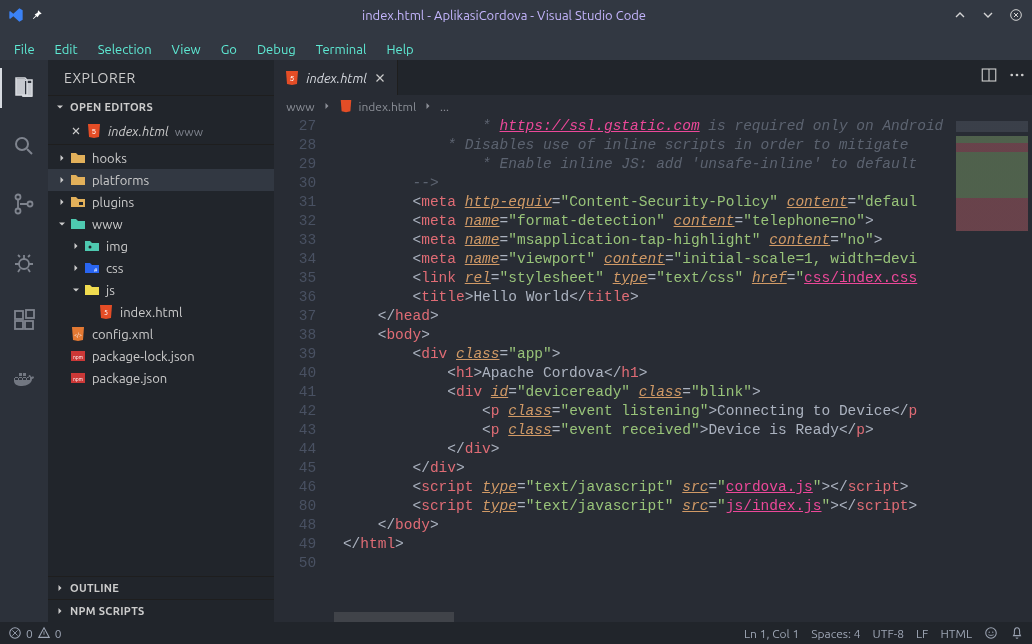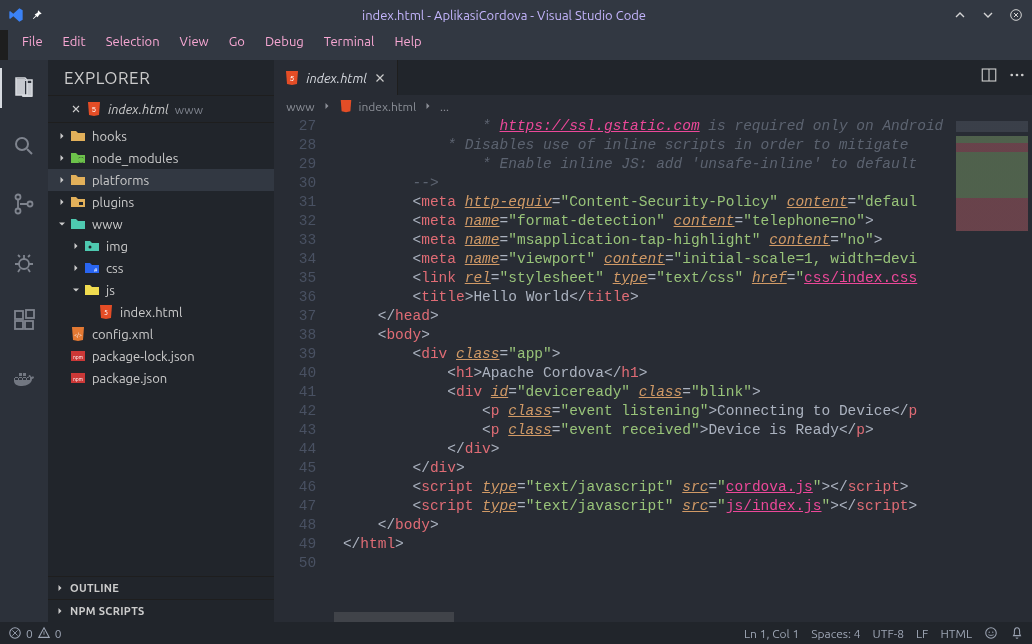--- a/index.html
+++ b/index.html
@@ -3,30 +3,30 @@
 <meta charset="utf-8">
 <style>
 * { margin: 0; padding: 0; box-sizing: border-box; }
 body { font-family: "Segoe UI", "Ubuntu", sans-serif; font-size: 13px; background: #1e1e1e; color: #cccccc; overflow: hidden; width: 1032px; height: 644px; }
 .titlebar { height: 30px; background: #323842; display: flex; align-items: center; padding: 0 8px; color: #d4d4d4; }
 .titlebar .app-icon { width: 16px; height: 16px; margin-right: 6px; }
 .titlebar .pin-icon { width: 14px; height: 14px; margin-right: 12px; filter: brightness(1.4); }
 .titlebar .title { flex: 1; text-align: center; font-size: 13px; color: #c4b5fd; }
 .titlebar .win-controls { display: flex; gap: 12px; align-items: center; }
 .titlebar .win-controls svg { width: 16px; height: 16px; }
-.menubar { height: 30px; background: #323842; display: flex; align-items: flex-start; padding: 0 4px; color: #f9a8d4; font-size: 13px; margin-left: 8px; }
+.menubar { height: 30px; background: #323842; display: flex; align-items: flex-end; padding: 0 4px; color: #5eead4; font-size: 13px; }
 .menubar .menu-item { padding: 4px 10px; cursor: pointer; }
 .main { display: flex; height: calc(644px - 30px - 30px - 22px); }
 .activitybar { width: 48px; background: #2c313a; display: flex; flex-direction: column; align-items: center; padding-top: 8px; gap: 18px; }
 .activitybar .act-item { width: 48px; height: 40px; display: flex; align-items: center; justify-content: center; color: #7f848e; position: relative; }
 .activitybar .act-item.active { color: #d7dae0; }
 .activitybar .act-item.active::before { content: ""; position: absolute; left: 0; top: 0; bottom: 0; width: 2px; background: #d7dae0; }
 .activitybar svg { width: 24px; height: 24px; }
 .sidebar { width: 263px; background: #21252b; color: #cccccc; display: flex; flex-direction: column; }
-.sidebar-header { height: 35px; padding: 0 16px; display: flex; align-items: center; font-size: 17px; letter-spacing: 0.5px; color: #cccccc; }
+.sidebar-header { height: 35px; padding: 0 16px; display: flex; align-items: center; font-size: 14px; letter-spacing: 0.5px; color: #cccccc; }
 .section { border-top: 1px solid #1e1e1e; }
 .section-header { height: 22px; display: flex; align-items: center; padding: 0 6px; font-size: 11px; font-weight: 700; letter-spacing: 0.3px; cursor: pointer; }
 .section-header .chev { width: 12px; height: 12px; margin-right: 4px; }
 .tree { padding: 2px 0; }
 .tree-row { display: flex; align-items: center; height: 22px; padding-left: 8px; cursor: pointer; font-size: 13px; }
 .tree-row.selected { background: #323842; }
 .tree-row .chev { width: 12px; height: 12px; margin-right: 2px; flex-shrink: 0; }
 .tree-row .indent0 { width: 0px; }
 .tree-row .indent1 { width: 14px; }
 .tree-row .indent2 { width: 28px; }
@@ -140,20 +140,26 @@
         <svg viewBox="0 0 24 24">
           <path fill="currentColor" d="M3 11h3v3H3zm4 0h3v3H7zm4 0h3v3h-3zm-4-4h3v3H7zm4 0h3v3h-3zm4 4h3v3h-3zM2 15c0 3 3 5 8 5s10-3 10-7c1 0 2-1 2-2-1-1-3 0-3 0s0-2-2-2c-1 2 0 3 0 3H2z" fill-opacity="0.85"></path>
         </svg>
       </div>
   </div>
 
   <div class="sidebar">
     <div class="sidebar-header">EXPLORER</div>
 
     <div class="section">
+      <div class="section-header">
+        <svg class="chev" viewBox="0 0 16 16">
+            <path fill="currentColor" d="M4 6l4 4 4-4z"></path>
+          </svg>
+        <span>OPEN EDITORS</span>
+      </div>
       <div class="tree">
         <div class="tree-row">
           <span class="indent1"></span>
           <svg class="ficon" viewBox="0 0 16 16" style="width:12px;height:12px;margin-right:4px">
               <path stroke="#cccccc" stroke-width="1.5" d="M4 4l8 8M12 4l-8 8"></path>
             </svg>
           <svg class="ficon" viewBox="0 0 16 16">
               <path fill="#e44d26" d="M2 1h12l-1 13-5 1-5-1z"></path>
               <text x="8" y="11" text-anchor="middle" fill="#fff" font-size="7" font-family="sans-serif">5</text>
             </svg>
@@ -167,32 +173,20 @@
       <div class="tree" id="ws-tree">
           <div class="tree-row">
             <span class="indent0"></span>
             <svg class="chev" viewBox="0 0 16 16">
               <path fill="#cccccc" d="M6 4l4 4-4 4z"></path>
             </svg>
             <svg class="ficon" viewBox="0 0 16 16">
               <path fill="#e2b05a" d="M1 3h5l2 2h7v8H1z"></path>
             </svg>
             <span class="label">hooks</span>
-          </div>
-          <div class="tree-row">
-            <span class="indent0"></span>
-            <svg class="chev" viewBox="0 0 16 16">
-              <path fill="#cccccc" d="M6 4l4 4-4 4z"></path>
-            </svg>
-            <svg class="ficon" viewBox="0 0 16 16">
-              <path fill="#6cc24a" d="M1 3h5l2 2h7v8H1z"></path>
-              <circle cx="11" cy="10" r="3" fill="#21252b"></circle>
-              <path fill="#6cc24a" d="M11 7l3 1.5v3L11 13l-3-1.5v-3z"></path>
-            </svg>
-            <span class="label">node_modules</span>
           </div>
           <div class="tree-row selected">
             <span class="indent0"></span>
             <svg class="chev" viewBox="0 0 16 16">
               <path fill="#cccccc" d="M6 4l4 4-4 4z"></path>
             </svg>
             <svg class="ficon" viewBox="0 0 16 16">
               <path fill="#e2b05a" d="M1 3h5l2 2h7v8H1z"></path>
             </svg>
             <span class="label">platforms</span>
@@ -362,21 +356,21 @@
           <div class="ln">37</div>
           <div class="ln">38</div>
           <div class="ln">39</div>
           <div class="ln">40</div>
           <div class="ln">41</div>
           <div class="ln">42</div>
           <div class="ln">43</div>
           <div class="ln">44</div>
           <div class="ln">45</div>
           <div class="ln">46</div>
-          <div class="ln">47</div>
+          <div class="ln">80</div>
           <div class="ln">48</div>
           <div class="ln">49</div>
           <div class="ln">50</div>
         </div>
       <div class="code" id="code"><div class="line">                 <span class="tok-cmt">* <span class="tok-strlink">https://ssl.gstatic.com</span> is required only on Android </span></div><div class="line">             <span class="tok-cmt">* Disables use of inline scripts in order to mitigate </span></div><div class="line">                 <span class="tok-cmt">* Enable inline JS: add 'unsafe-inline' to default</span></div><div class="line">         <span class="tok-cmt">--&gt;</span></div><div class="line">         <span class="tok-pun">&lt;</span><span class="tok-tag">meta</span> <span class="tok-attr">http-equiv</span><span class="tok-pun">=</span><span class="tok-str">"Content-Security-Policy"</span> <span class="tok-attr">content</span><span class="tok-pun">=</span><span class="tok-str">"defaul</span></div><div class="line">         <span class="tok-pun">&lt;</span><span class="tok-tag">meta</span> <span class="tok-attr">name</span><span class="tok-pun">=</span><span class="tok-str">"format-detection"</span> <span class="tok-attr">content</span><span class="tok-pun">=</span><span class="tok-str">"telephone=no"</span><span class="tok-pun">&gt;</span></div><div class="line">         <span class="tok-pun">&lt;</span><span class="tok-tag">meta</span> <span class="tok-attr">name</span><span class="tok-pun">=</span><span class="tok-str">"msapplication-tap-highlight"</span> <span class="tok-attr">content</span><span class="tok-pun">=</span><span class="tok-str">"no"</span><span class="tok-pun">&gt;</span></div><div class="line">         <span class="tok-pun">&lt;</span><span class="tok-tag">meta</span> <span class="tok-attr">name</span><span class="tok-pun">=</span><span class="tok-str">"viewport"</span> <span class="tok-attr">content</span><span class="tok-pun">=</span><span class="tok-str">"initial-scale=1, width=devi</span></div><div class="line">         <span class="tok-pun">&lt;</span><span class="tok-tag">link</span> <span class="tok-attr">rel</span><span class="tok-pun">=</span><span class="tok-str">"stylesheet"</span> <span class="tok-attr">type</span><span class="tok-pun">=</span><span class="tok-str">"text/css"</span> <span class="tok-attr">href</span><span class="tok-pun">=</span><span class="tok-str">"<span class="tok-strlink">css/index.css</span></span></div><div class="line">         <span class="tok-pun">&lt;</span><span class="tok-tag">title</span><span class="tok-pun">&gt;</span><span class="tok-txt">Hello World</span><span class="tok-pun">&lt;/</span><span class="tok-tag">title</span><span class="tok-pun">&gt;</span></div><div class="line">     <span class="tok-pun">&lt;/</span><span class="tok-tag">head</span><span class="tok-pun">&gt;</span></div><div class="line">     <span class="tok-pun">&lt;</span><span class="tok-tag">body</span><span class="tok-pun">&gt;</span></div><div class="line">         <span class="tok-pun">&lt;</span><span class="tok-tag">div</span> <span class="tok-attr">class</span><span class="tok-pun">=</span><span class="tok-str">"app"</span><span class="tok-pun">&gt;</span></div><div class="line">             <span class="tok-pun">&lt;</span><span class="tok-tag">h1</span><span class="tok-pun">&gt;</span><span class="tok-txt">Apache Cordova</span><span class="tok-pun">&lt;/</span><span class="tok-tag">h1</span><span class="tok-pun">&gt;</span></div><div class="line">             <span class="tok-pun">&lt;</span><span class="tok-tag">div</span> <span class="tok-attr">id</span><span class="tok-pun">=</span><span class="tok-str">"deviceready"</span> <span class="tok-attr">class</span><span class="tok-pun">=</span><span class="tok-str">"blink"</span><span class="tok-pun">&gt;</span></div><div class="line">                 <span class="tok-pun">&lt;</span><span class="tok-tag">p</span> <span class="tok-attr">class</span><span class="tok-pun">=</span><span class="tok-str">"event listening"</span><span class="tok-pun">&gt;</span><span class="tok-txt">Connecting to Device</span><span class="tok-pun">&lt;/</span><span class="tok-tag">p</span></div><div class="line">                 <span class="tok-pun">&lt;</span><span class="tok-tag">p</span> <span class="tok-attr">class</span><span class="tok-pun">=</span><span class="tok-str">"event received"</span><span class="tok-pun">&gt;</span><span class="tok-txt">Device is Ready</span><span class="tok-pun">&lt;/</span><span class="tok-tag">p</span><span class="tok-pun">&gt;</span></div><div class="line">             <span class="tok-pun">&lt;/</span><span class="tok-tag">div</span><span class="tok-pun">&gt;</span></div><div class="line">         <span class="tok-pun">&lt;/</span><span class="tok-tag">div</span><span class="tok-pun">&gt;</span></div><div class="line">         <span class="tok-pun">&lt;</span><span class="tok-tag">script</span> <span class="tok-attr">type</span><span class="tok-pun">=</span><span class="tok-str">"text/javascript"</span> <span class="tok-attr">src</span><span class="tok-pun">=</span><span class="tok-str">"<span class="tok-strlink">cordova.js</span>"</span><span class="tok-pun">&gt;&lt;/</span><span class="tok-tag">script</span><span class="tok-pun">&gt;</span></div><div class="line">         <span class="tok-pun">&lt;</span><span class="tok-tag">script</span> <span class="tok-attr">type</span><span class="tok-pun">=</span><span class="tok-str">"text/javascript"</span> <span class="tok-attr">src</span><span class="tok-pun">=</span><span class="tok-str">"<span class="tok-strlink">js/index.js</span>"</span><span class="tok-pun">&gt;&lt;/</span><span class="tok-tag">script</span><span class="tok-pun">&gt;</span></div><div class="line">     <span class="tok-pun">&lt;/</span><span class="tok-tag">body</span><span class="tok-pun">&gt;</span></div><div class="line"> <span class="tok-pun">&lt;/</span><span class="tok-tag">html</span><span class="tok-pun">&gt;</span></div><div class="line"></div></div>
       <div class="minimap">
         <div class="mm-region" style="top:4px;height:110px;background:linear-gradient(#5c6370 0 10%,transparent 10% 14%,#98c379 14% 20%,#e06c75 20% 28%,#98c379 28% 70%,#e06c75 70% 100%);opacity:0.35"></div>
       </div>
       <div class="hscroll">
           <div class="thumb"></div>

